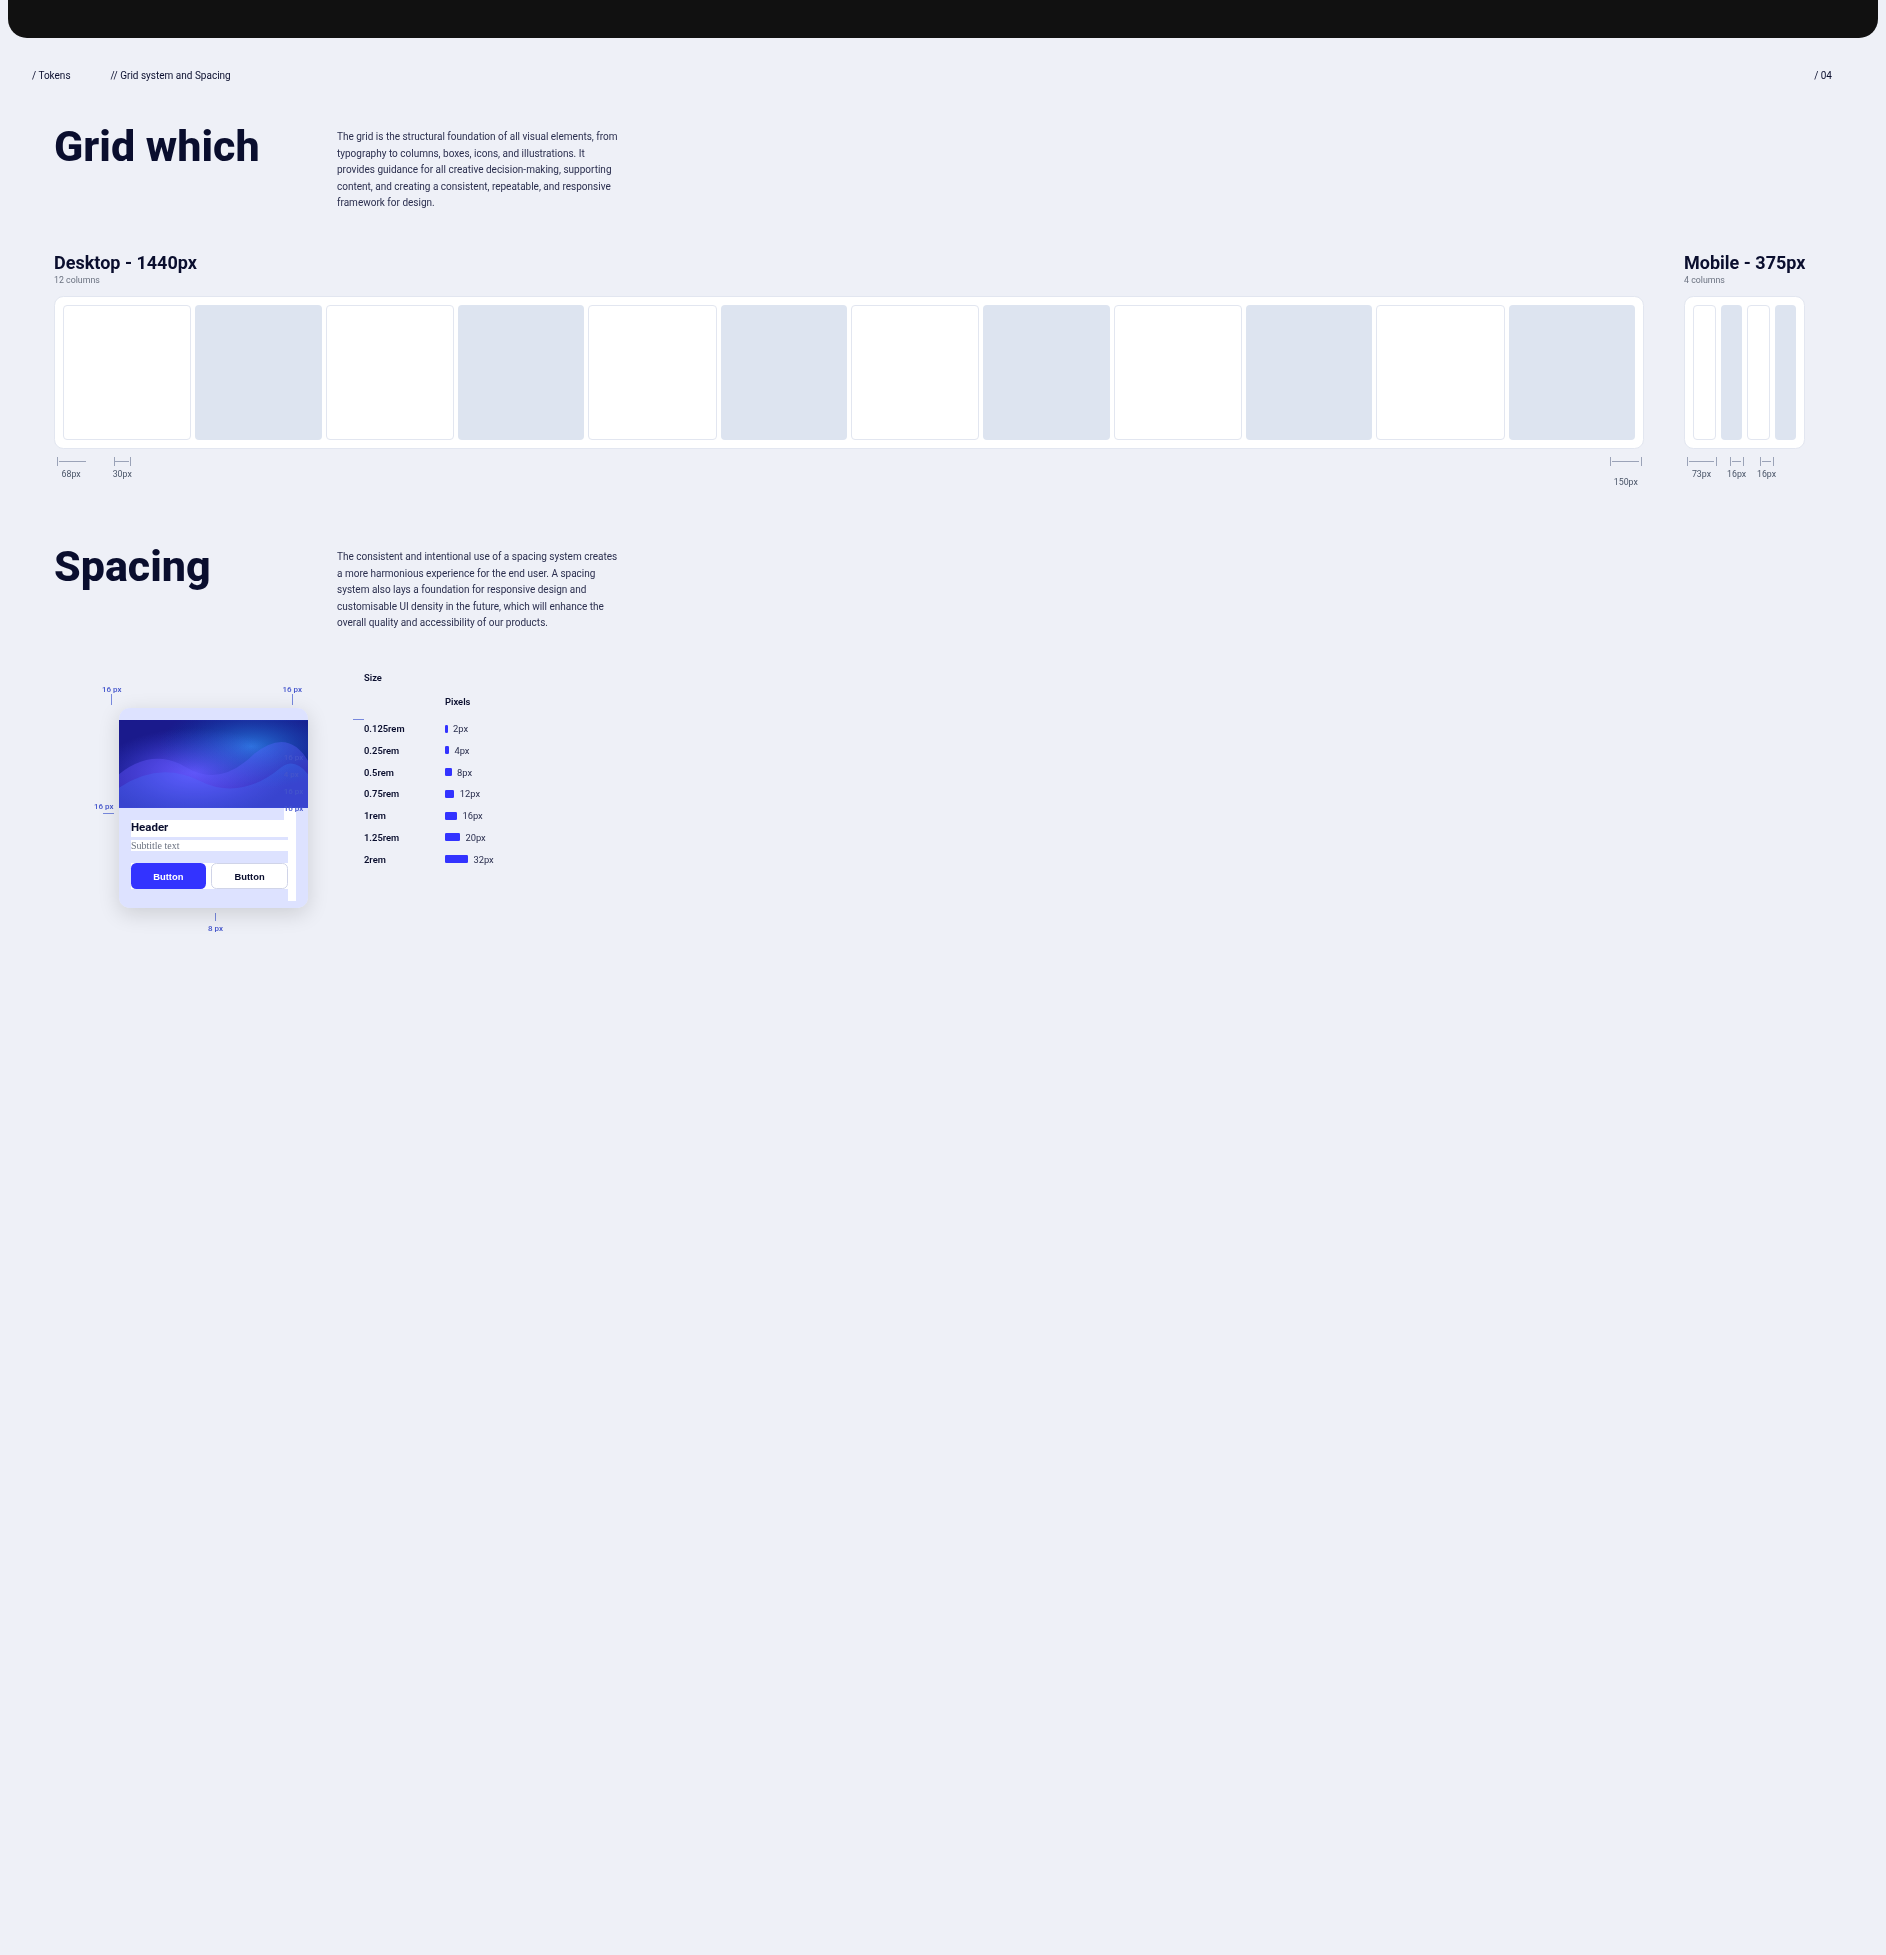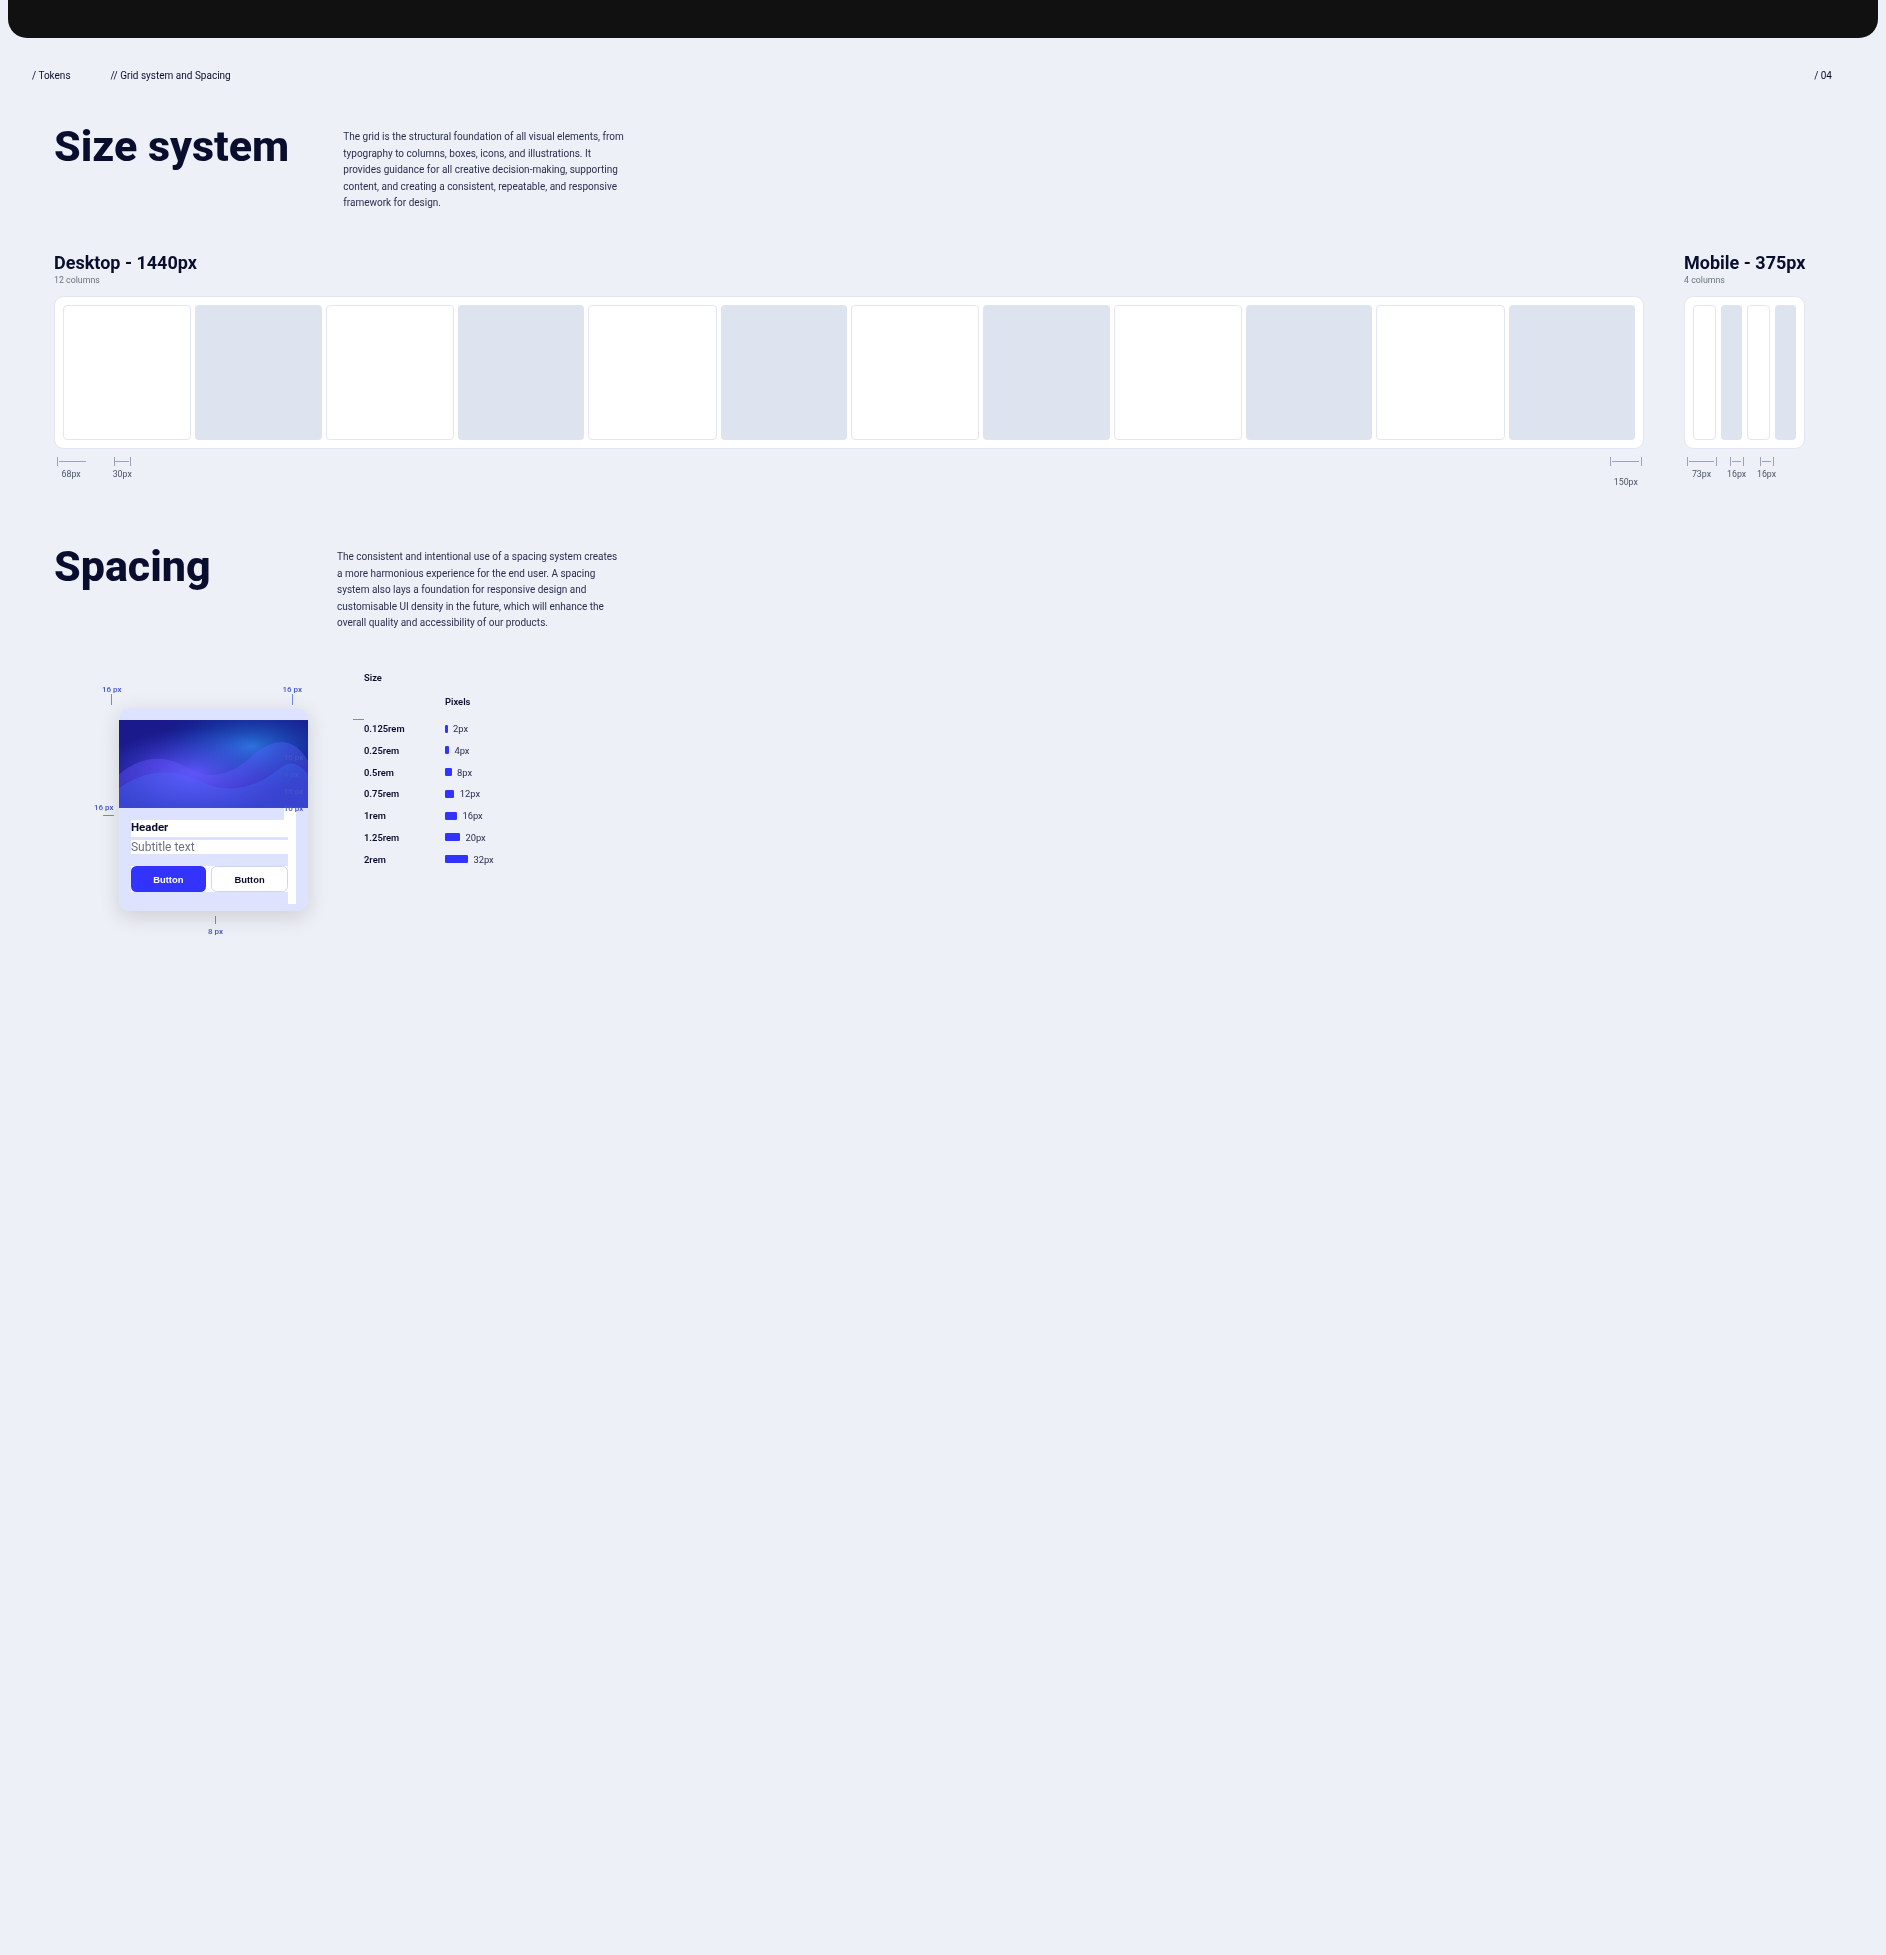--- a/index.html
+++ b/index.html
@@ -173,23 +173,24 @@
     }
 
     .card-header-text {
       font-size: 11.5px;
       font-weight: 700;
       color: #0a0e2e;
       margin-bottom: 2.7px;
     }
 
     .card-subtitle {
-      font-size: 12px;
+      font-size: 10px;
       color: #6b7280;
       margin-bottom: 10.8px;
+      font-family: Liberation Serif, serif;
     }
 
     .card-buttons {
       display: flex;
       gap: 5.4px;
     }
 
     .btn-primary {
       background: #3333ff;
       color: white;
@@ -271,21 +272,21 @@
 <div class="breadcrumb-row">
   <div class="breadcrumb-left">
     <span>/ Tokens</span>
     <span>// Grid system and Spacing</span>
   </div>
   <div class="breadcrumb-right">/ 04</div>
 </div>
 
 <div class="section">
   <div class="section-header">
-    <h1 class="section-title">Size system</h1>
+    <h1 class="section-title">Grid which</h1>
     <p class="section-desc">The grid is the structural foundation of all visual elements, from typography to columns, boxes, icons, and illustrations. It provides guidance for all creative decision-making, supporting content, and creating a consistent, repeatable, and responsive framework for design.</p>
   </div>
 
   <div class="grid-demos">
 
     <div class="grid-demo">
       <div class="grid-demo-title">Desktop - 1440px</div>
       <div class="grid-demo-subtitle">12 columns</div>
       <div class="grid-visual">
         <div class="grid-col white"></div>

